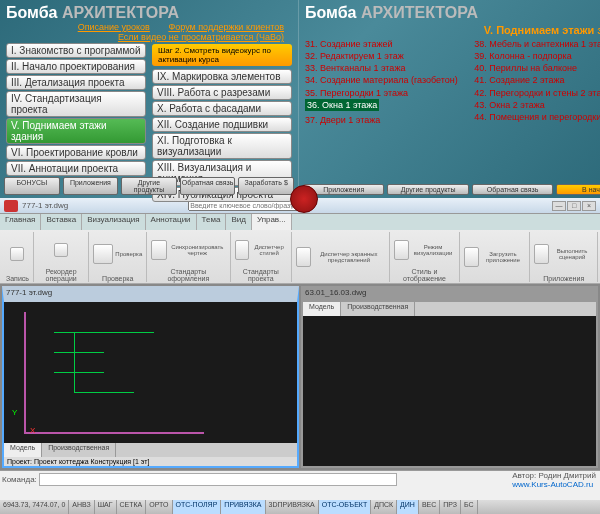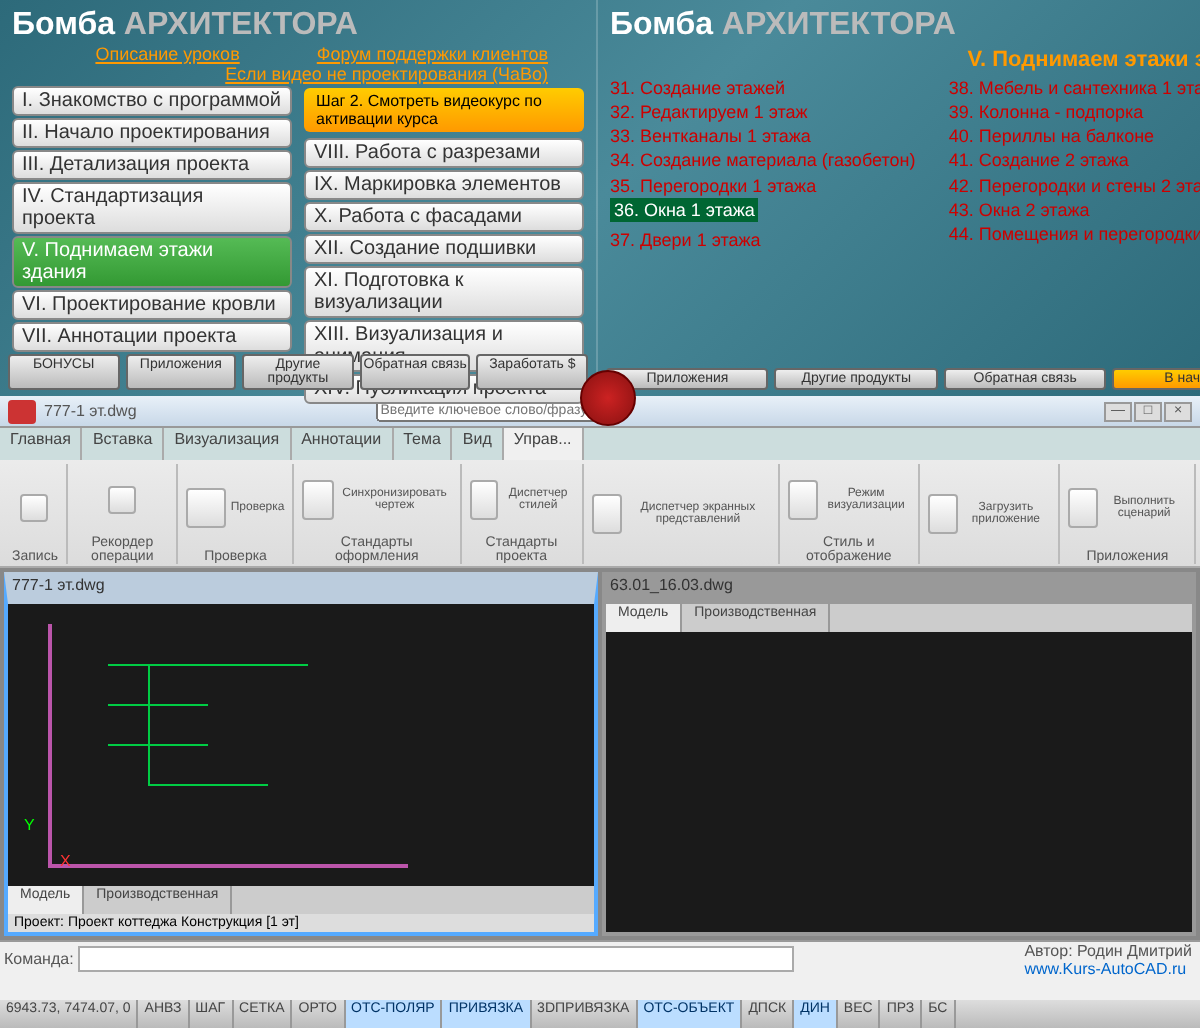--- a/index.html
+++ b/index.html
@@ -2,21 +2,21 @@
 <html><head>
 <meta charset="utf-8">
 <style>
 *{margin:0;padding:0;box-sizing:border-box;font-family:Arial,sans-serif}
 body{width:600px;height:514px;background:#3a7a8c;overflow:hidden;font-size:9px}
 .top{height:198px;display:flex;position:relative;background:linear-gradient(135deg,#2d6a7a 0%,#4a8a9a 50%,#2d6a7a 100%)}
 .panel{flex:1;padding:4px 6px;position:relative}
 .panel+.panel{border-left:1px solid rgba(255,255,255,.2)}
 .brand{font-size:16px;font-weight:bold;color:#bbb}
 .brand b{color:#fff}
-.links{font-size:9px;color:#f90;text-decoration:underline;margin:1px 18px}
+.links{font-size:9px;color:#f90;text-decoration:underline;margin:1px 8px}
 .sub{color:#f90;font-size:11px;font-weight:bold;margin:2px 0}
 .step{display:inline-block;background:linear-gradient(#f80,#e60);color:#fff;padding:2px 6px;border-radius:3px;font-size:8px;margin:2px 0}
 .step.y{background:linear-gradient(#fc0,#f90);color:#000}
 .lesson{display:block;background:linear-gradient(#fff,#ddd);border:1px solid #888;border-radius:3px;padding:1px 4px;margin:1px 0;font-size:10px;color:#333;width:140px}
 .lesson.sel{background:linear-gradient(#5b5,#393);color:#fff}
 .cols{display:flex;gap:6px}
 .rlist{font-size:9px;color:#c00;line-height:1.35;columns:2;column-gap:8px}
 .rlist div{break-inside:avoid;white-space:nowrap;overflow:hidden}
 .rlist .s{background:#063;color:#fff;padding:0 2px;display:inline-block}
 .btm{display:flex;gap:3px;position:absolute;bottom:3px;left:4px;right:4px}
@@ -56,39 +56,39 @@
 .sb.b{background:#bdf;color:#036}
 </style>
 </head>
 <body>
 
 <div class="top">
  <div class="panel">
   <div class="brand"><b>Бомба</b><span> АРХИТЕКТОРА</span></div>
   <div style="text-align:right">
    <span class="links">Описание уроков</span> <span class="links">Форум поддержки клиентов</span><br>
-   <span class="links">Если видео не проектирования (ЧаВо)</span>
+   <span class="links">Если видео не просматривается (ЧаВо)</span>
   </div>
   <div class="cols">
    <div>
     <div id="col1">
             <div class="lesson">I. Знакомство с программой</div>
             <div class="lesson">II. Начало проектирования</div>
             <div class="lesson">III. Детализация проекта</div>
             <div class="lesson">IV. Стандартизация проекта</div>
             <div class="lesson sel">V. Поднимаем этажи здания</div>
             <div class="lesson">VI. Проектирование кровли</div>
             <div class="lesson">VII. Аннотации проекта</div>
           </div>
    </div>
    <div>
     <div class="step y">Шаг 2. Смотреть видеокурс по активации курса</div>
     <div id="col2">
+            <div class="lesson">IX. Маркировка элементов</div>
             <div class="lesson">VIII. Работа с разрезами</div>
-            <div class="lesson">IX. Маркировка элементов</div>
             <div class="lesson">X. Работа с фасадами</div>
             <div class="lesson">XII. Создание подшивки</div>
             <div class="lesson">XI. Подготовка к визуализации</div>
             <div class="lesson">XIII. Визуализация и анимация</div>
             <div class="lesson">XIV. Публикация проекта</div>
           </div>
    </div>
   </div>
   <div class="btm" id="btm1">
         <div class="bb">БОНУСЫ</div>

